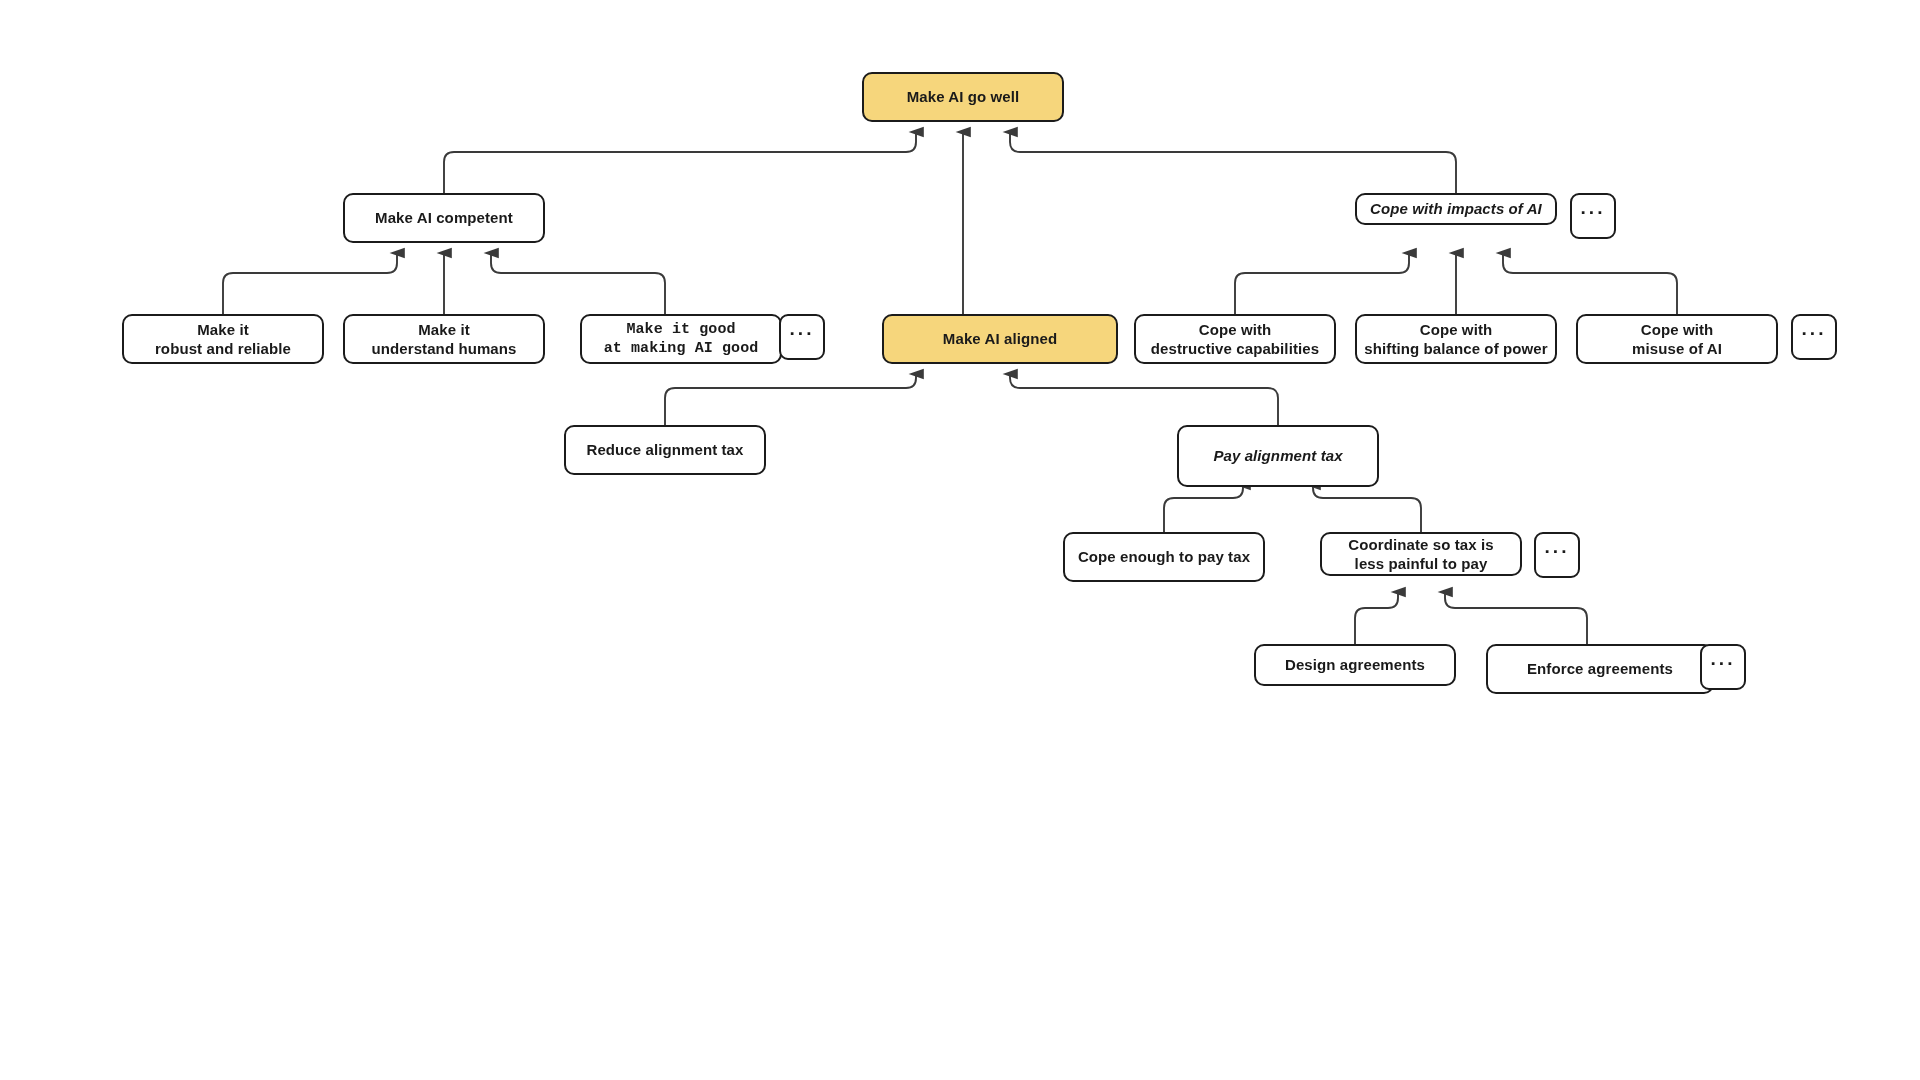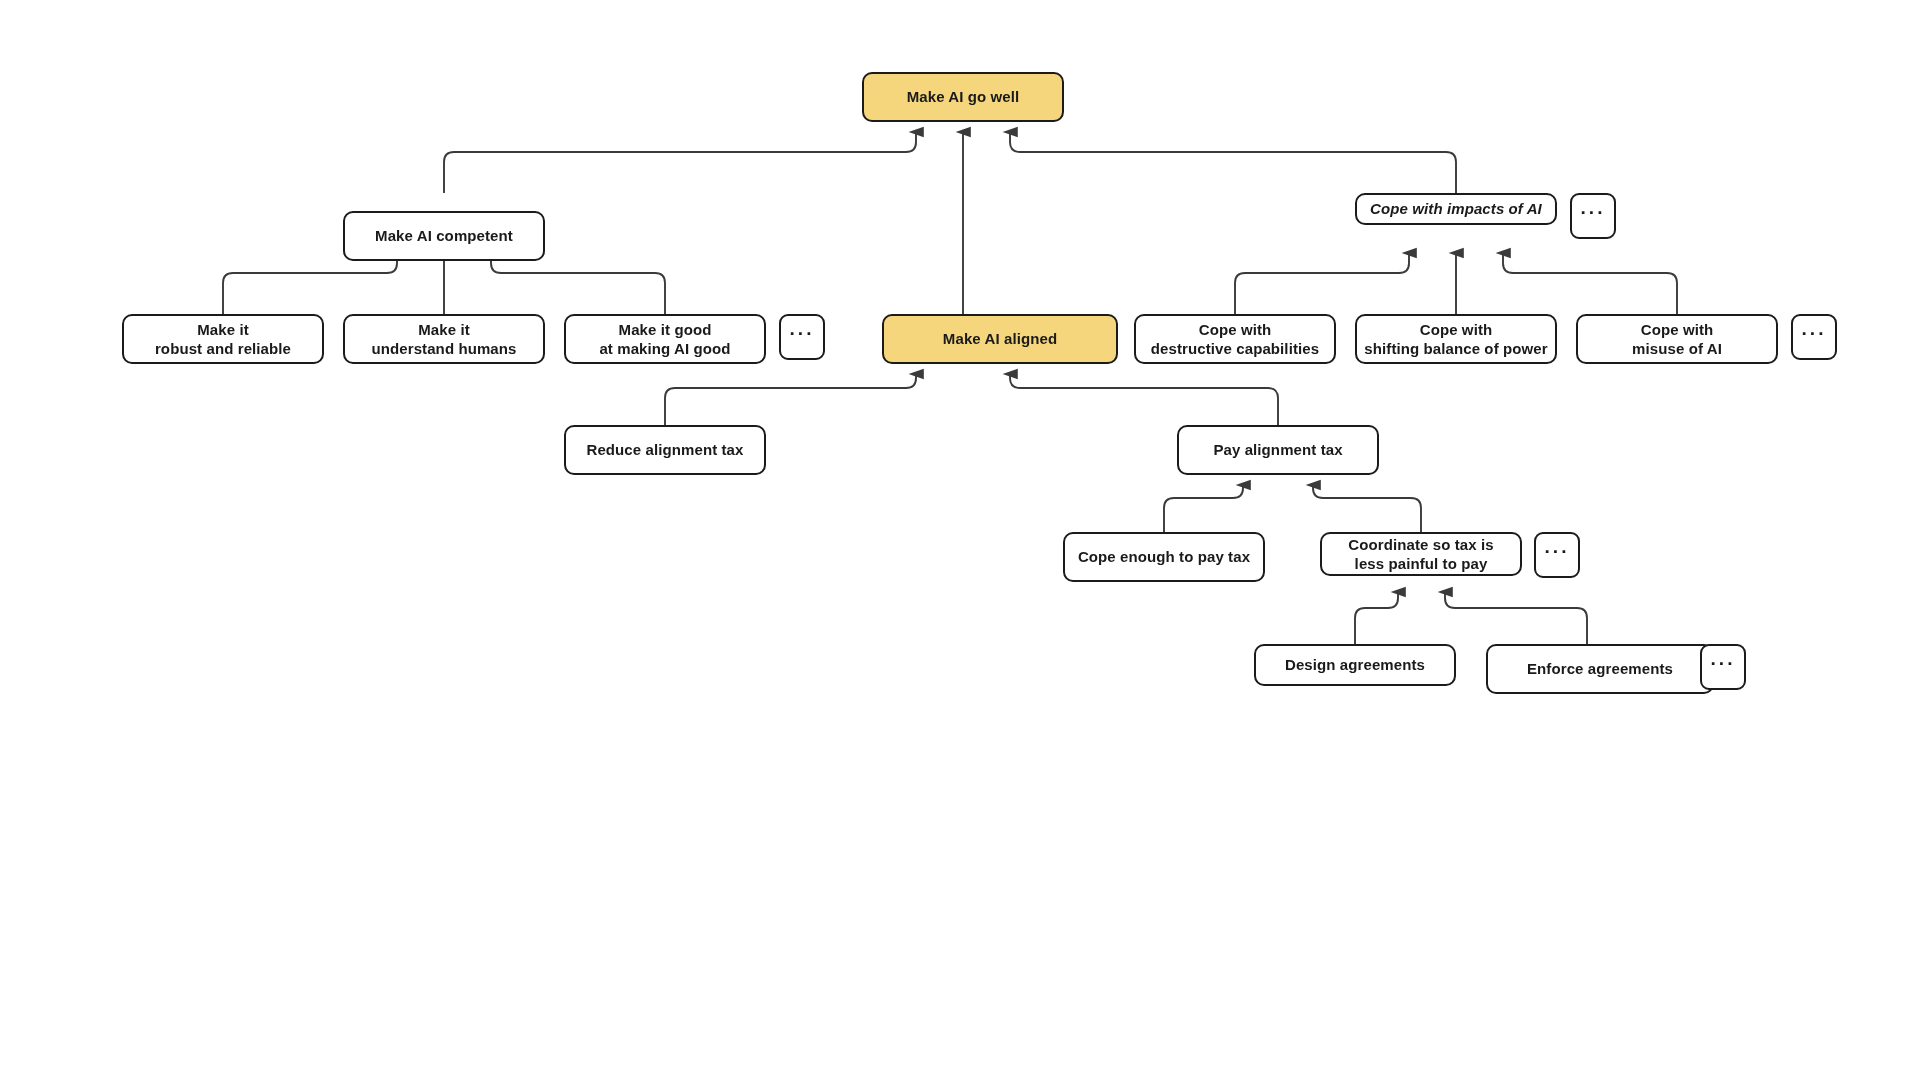--- a/index.html
+++ b/index.html
@@ -80,40 +80,40 @@
         <path d="M 665 425 L 665 398 Q 665 388 675 388 L 906 388 Q 916 388 916 378 L 916 374" fill="none" stroke="#3a3a3a" stroke-width="1.9" marker-end="url(#arrowhead)"></path>
         <path d="M 1278 425 L 1278 398 Q 1278 388 1268 388 L 1020 388 Q 1010 388 1010 378 L 1010 374" fill="none" stroke="#3a3a3a" stroke-width="1.9" marker-end="url(#arrowhead)"></path>
         <path d="M 1164 532 L 1164 508 Q 1164 498 1174 498 L 1233 498 Q 1243 498 1243 488 L 1243 485" fill="none" stroke="#3a3a3a" stroke-width="1.9" marker-end="url(#arrowhead)"></path>
         <path d="M 1421 532 L 1421 508 Q 1421 498 1411 498 L 1323 498 Q 1313 498 1313 488 L 1313 485" fill="none" stroke="#3a3a3a" stroke-width="1.9" marker-end="url(#arrowhead)"></path>
         <path d="M 1355 644 L 1355 618 Q 1355 608 1365 608 L 1388 608 Q 1398 608 1398 598 L 1398 592" fill="none" stroke="#3a3a3a" stroke-width="1.9" marker-end="url(#arrowhead)"></path>
         <path d="M 1587 644 L 1587 618 Q 1587 608 1577 608 L 1455 608 Q 1445 608 1445 598 L 1445 592" fill="none" stroke="#3a3a3a" stroke-width="1.9" marker-end="url(#arrowhead)"></path>
       </g>
   </svg>
   <div id="nodes">
       <div class="node highlight" style="left: 862px; top: 72px; width: 202px; height: 50px;"><span class="label">Make AI go well</span></div>
-      <div class="node" style="left: 343px; top: 211px; width: 202px; height: 50px;"><span class="label">Make AI competent</span></div>
+      <div class="node" style="left: 343px; top: 193px; width: 202px; height: 50px;"><span class="label">Make AI competent</span></div>
       <div class="node" style="left: 1355px; top: 193px; width: 202px; height: 32px; font-style: italic;"><span class="label">Cope with impacts of AI</span></div>
       <div class="node ellipsis" style="left: 1570px; top: 193px; width: 46px; height: 46px;"><span class="label">···</span></div>
       <div class="node" style="left: 122px; top: 314px; width: 202px; height: 50px;"><span class="label">Make it
 robust and reliable</span></div>
       <div class="node" style="left: 343px; top: 314px; width: 202px; height: 50px;"><span class="label">Make it
 understand humans</span></div>
-      <div class="node" style="left: 564px; top: 314px; width: 202px; height: 50px;"><span class="label">Make it good
+      <div class="node" style="left: 580px; top: 314px; width: 202px; height: 50px; font-family: Liberation Mono, monospace;"><span class="label">Make it good
 at making AI good</span></div>
       <div class="node ellipsis" style="left: 779px; top: 314px; width: 46px; height: 46px;"><span class="label">···</span></div>
       <div class="node highlight" style="left: 882px; top: 314px; width: 236px; height: 50px;"><span class="label">Make AI aligned</span></div>
       <div class="node" style="left: 1134px; top: 314px; width: 202px; height: 50px;"><span class="label">Cope with
 destructive capabilities</span></div>
       <div class="node" style="left: 1355px; top: 314px; width: 202px; height: 50px;"><span class="label">Cope with
 shifting balance of power</span></div>
       <div class="node" style="left: 1576px; top: 314px; width: 202px; height: 50px;"><span class="label">Cope with
 misuse of AI</span></div>
       <div class="node ellipsis" style="left: 1791px; top: 314px; width: 46px; height: 46px;"><span class="label">···</span></div>
       <div class="node" style="left: 564px; top: 425px; width: 202px; height: 50px;"><span class="label">Reduce alignment tax</span></div>
-      <div class="node" style="left: 1177px; top: 425px; width: 202px; height: 50px;"><span class="label">Pay alignment tax</span></div>
+      <div class="node" style="left: 1177px; top: 425px; width: 202px; height: 62px; font-style: italic;"><span class="label">Pay alignment tax</span></div>
       <div class="node" style="left: 1063px; top: 532px; width: 202px; height: 50px;"><span class="label">Cope enough to pay tax</span></div>
       <div class="node" style="left: 1320px; top: 532px; width: 202px; height: 44px;"><span class="label">Coordinate so tax is
 less painful to pay</span></div>
       <div class="node ellipsis" style="left: 1534px; top: 532px; width: 46px; height: 46px;"><span class="label">···</span></div>
       <div class="node" style="left: 1254px; top: 644px; width: 202px; height: 42px;"><span class="label">Design agreements</span></div>
       <div class="node" style="left: 1486px; top: 644px; width: 228px; height: 50px;"><span class="label">Enforce agreements</span></div>
       <div class="node ellipsis" style="left: 1700px; top: 644px; width: 46px; height: 46px;"><span class="label">···</span></div>
     </div>
 </div>
 

